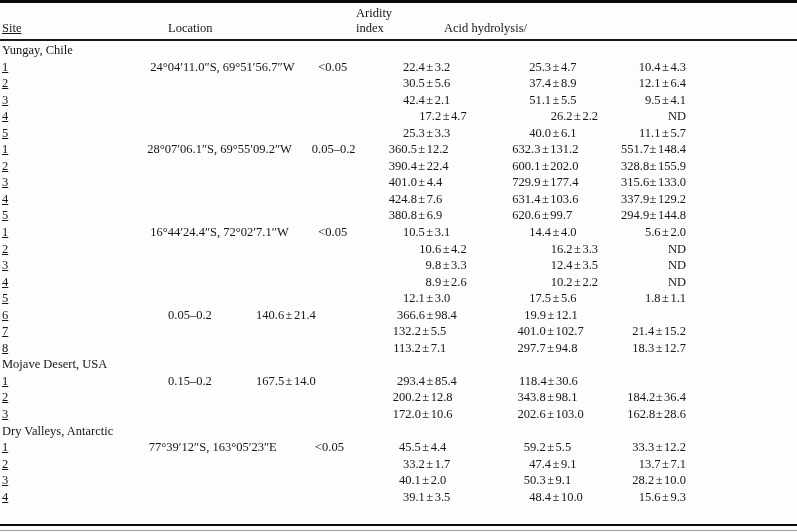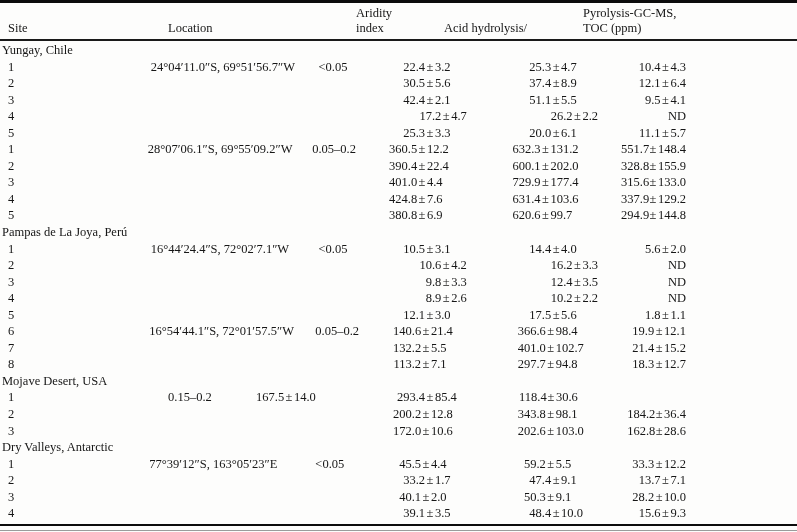--- a/index.html
+++ b/index.html
@@ -18,21 +18,21 @@
   .edge-line{position:absolute;left:0;top:529.5px;width:100%;height:1px;background:#9c9c9c;}
 
   .header{
     position:absolute;left:0;top:3px;height:35px;width:797px;
     display:flex;align-items:flex-end;
     line-height:14.5px;
     padding-bottom:3px;
     box-sizing:border-box;
     white-space:nowrap;
   }
-  .c1{width:168px;padding-left:8px;box-sizing:border-box;}
+  .c1{width:168px;padding-left:2px;box-sizing:border-box;text-decoration:underline;}
   .c2{width:188px;}
   .c3{width:88px;}
   .c4{width:139px;}
   .c5{width:108px;}
   .c6{flex:1;}
 
   .tbody{position:absolute;left:0;top:42px;width:686px;}
   .row{display:flex;height:16.55px;line-height:16.55px;white-space:nowrap;}
   .section-row{padding-left:2px;box-sizing:border-box;}
 
@@ -57,24 +57,20 @@
     <div class="c2">
       <div>Location</div>
     </div>
     <div class="c3">
       <div>Aridity</div>
       <div>index</div>
     </div>
     <div class="c4">
       <div>Acid hydrolysis/</div>
     </div>
-    <div class="c6">
-      <div>Pyrolysis-GC-MS,</div>
-      <div>TOC (ppm)</div>
-    </div>
   </div>
 
   <div class="rule-head"></div>
 
   <div class="tbody">
       <div class="row section-row">
         <span>Yungay, Chile</span>
       </div>
       <div class="row">
         <div class="c1">1</div>
@@ -184,21 +180,21 @@
         <div class="c3"></div>
         <div class="c4">
           <span class="val">
             <span class="num">25.3</span>
             <span class="pm">±</span>
             <span class="err">3.3</span>
           </span>
         </div>
         <div class="c5">
           <span class="val">
-            <span class="num">20.0</span>
+            <span class="num">40.0</span>
             <span class="pm">±</span>
             <span class="err">6.1</span>
           </span>
         </div>
         <div class="c6">
           <span class="val">
             <span class="num">11.1</span>
             <span class="pm">±</span>
             <span class="err">5.7</span>
           </span>
@@ -327,23 +323,20 @@
           </span>
         </div>
         <div class="c6">
           <span class="val">
             <span class="num">294.9</span>
             <span class="pm">±</span>
             <span class="err">144.8</span>
           </span>
         </div>
       </div>
-      <div class="row section-row">
-        <span>Pampas de La Joya, Perú</span>
-      </div>
       <div class="row">
         <div class="c1">1</div>
         <div class="c2">16°44′24.4″S, 72°02′7.1″W</div>
         <div class="c3">&lt;0.05</div>
         <div class="c4">
           <span class="val">
             <span class="num">10.5</span>
             <span class="pm">±</span>
             <span class="err">3.1</span>
           </span>
@@ -456,21 +449,20 @@
         <div class="c6">
           <span class="val">
             <span class="num">1.8</span>
             <span class="pm">±</span>
             <span class="err">1.1</span>
           </span>
         </div>
       </div>
       <div class="row">
         <div class="c1">6</div>
-        <div class="c2">16°54′44.1″S, 72°01′57.5″W</div>
         <div class="c3">0.05–0.2</div>
         <div class="c4">
           <span class="val">
             <span class="num">140.6</span>
             <span class="pm">±</span>
             <span class="err">21.4</span>
           </span>
         </div>
         <div class="c5">
           <span class="val">

